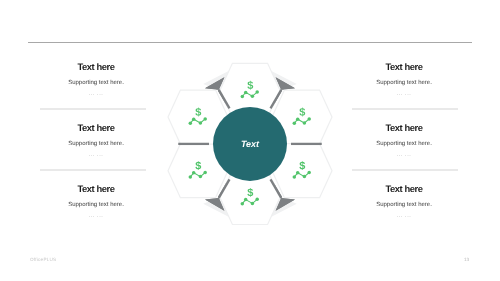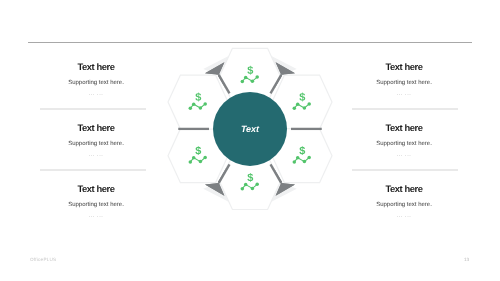--- a/index.html
+++ b/index.html
@@ -4,21 +4,21 @@
 <style>
   html,body{margin:0;padding:0;}
   body{width:500px;height:281px;background:#ffffff;font-family:"Liberation Sans",sans-serif;overflow:hidden;-webkit-font-smoothing:antialiased;text-rendering:geometricPrecision;}
   .slide{position:absolute;left:0;top:0;width:436px;height:281px;background:#ffffff;}
   .top-rule{position:absolute;left:27.6px;top:42.3px;width:444.8px;height:1px;background:#a8a8a8;}
   .block{position:absolute;width:200px;text-align:center;}
   .title{font-weight:bold;font-size:9.4px;line-height:10px;color:#1d1d1d;letter-spacing:-0.42px;}
   .sub{font-size:6px;line-height:7px;color:#3a3a3a;margin-top:7.5px;}
   .tiny{font-size:5.4px;line-height:5px;color:#9b9b9b;margin-top:5.6px;letter-spacing:0.6px;}
   .sep{position:absolute;height:2.2px;background:#e9e9e9;}
-  .diagram{position:absolute;left:155px;top:34px;width:190px;height:190px;}
+  .diagram{position:absolute;left:155px;top:49px;width:190px;height:190px;}
   .brand{position:absolute;left:30px;top:257px;font-size:4.6px;color:#c6c6c6;letter-spacing:0.25px;}
   .page-num{position:absolute;left:464px;top:257px;font-size:4.6px;color:#b8b8b8;}
   .ctext{font-family:"Liberation Sans",sans-serif;font-size:9px;font-weight:bold;font-style:italic;fill:#ffffff;}
 </style>
 </head>
 <body>
 
 <div class="slide">
 
   <div class="top-rule"></div>

